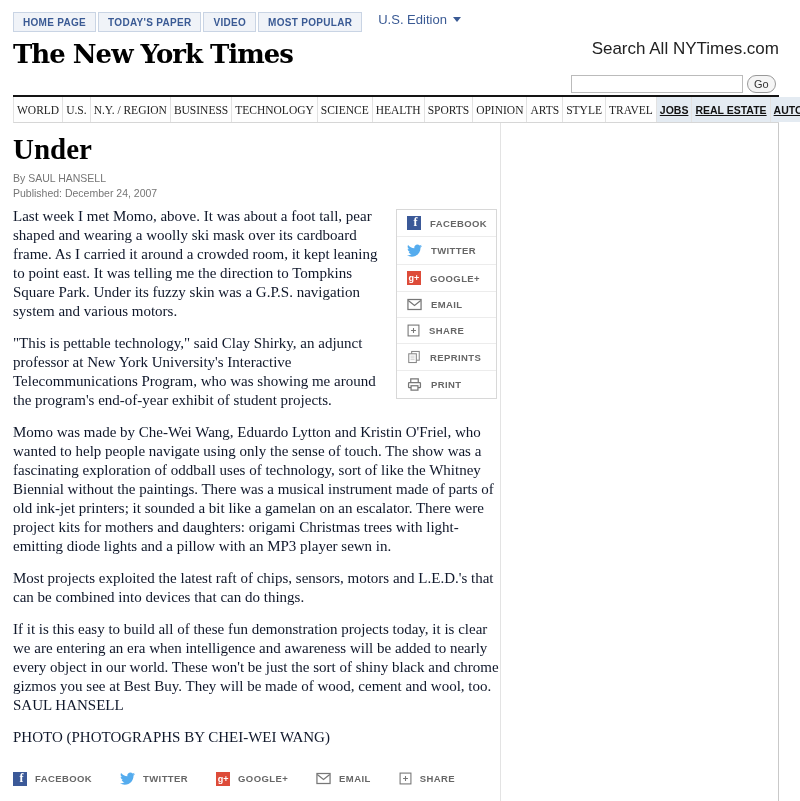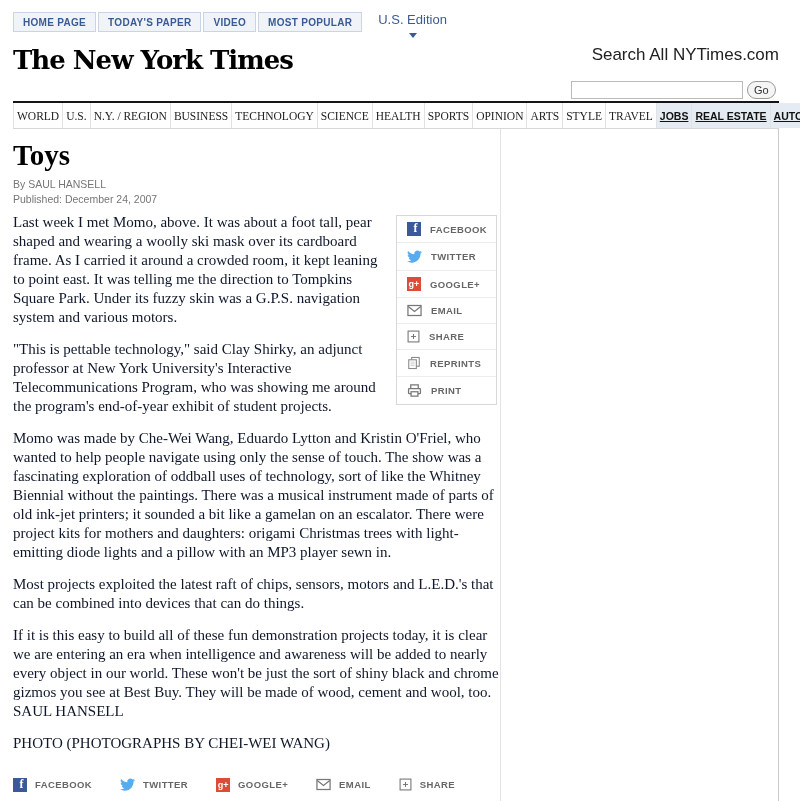--- a/index.html
+++ b/index.html
@@ -13,21 +13,21 @@
   .container { margin:0 21px 0 13px; }
 
   
   .topbar { display:flex; align-items:flex-start; padding-top:12px; }
   .top-tab {
     font-size:10px; font-weight:bold; letter-spacing:.3px;
     color:#3a5a94; background:#f0f3f8; border:1px solid #c9d4e4;
     padding:4px 9px 3px; margin-right:2px; cursor:pointer; white-space:nowrap;
   }
   .edition { display:flex; align-items:center; gap:6px; margin-left:14px;
-    color:#3a5a94; font-size:13px; cursor:pointer;flex-direction:column; }
+    color:#3a5a94; font-size:13px; cursor:pointer; }
   .caret { width:0; height:0; border-left:4px solid transparent;
     border-right:4px solid transparent; border-top:5px solid #3a5a94; display:inline-block; }
 
   
   .masthead { display:flex; justify-content:space-between; align-items:flex-start;
     padding:5px 0 2px; }
   .logo { font-family:"DejaVu Serif", serif; font-weight:bold; font-size:26px;
     letter-spacing:-1px; color:#000; padding-top:2px; cursor:pointer; }
   .search { width:208px; padding-top:2px; }
   .search-label { font-size:17px; color:#222; margin-bottom:16px;text-align:right; }
@@ -126,21 +126,21 @@
       <div class="nav-item">STYLE</div>
       <div class="nav-item">TRAVEL</div>
       <div class="nav-item hl">JOBS</div>
       <div class="nav-item hl">REAL ESTATE</div>
       <div class="nav-item hl">AUTOS</div>
     </div>
 
     <div class="content">
       <div class="article-col">
 
-        <h1 class="section-title">Toys</h1>
+        <h1 class="section-title">Under</h1>
         <div class="byline">By SAUL HANSELL</div>
         <div class="published">Published: December 24, 2007</div>
 
         <div class="share-box">
           <div class="sbx-item">
             <span class="icon fb-icon"></span>
             <span class="sbx-label">FACEBOOK</span>
           </div>
           <div class="sbx-item">
             <span class="icon">

